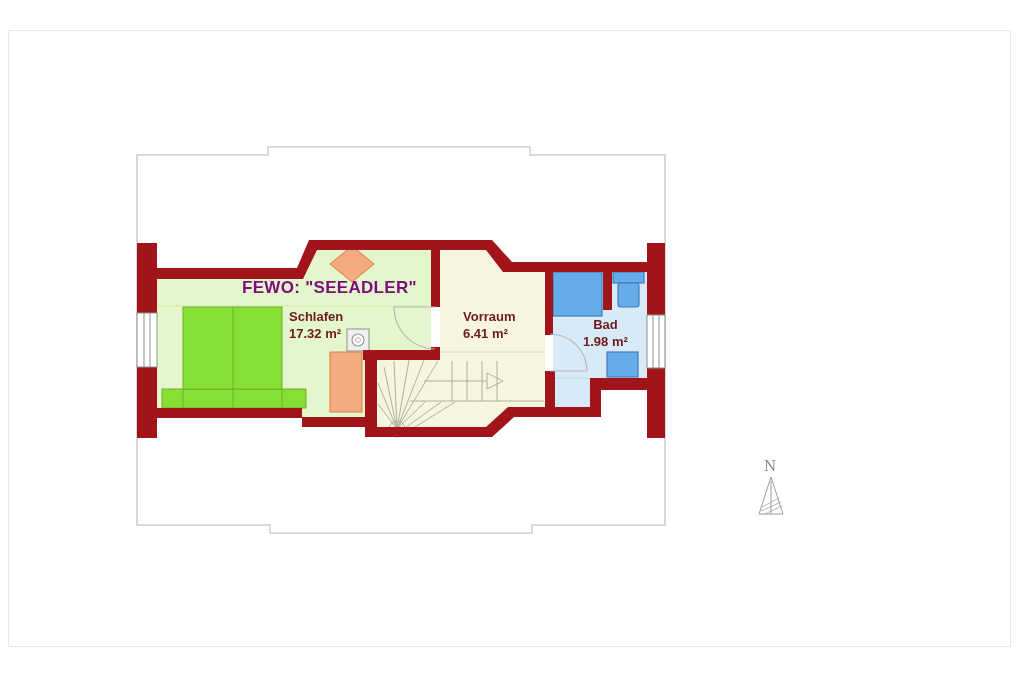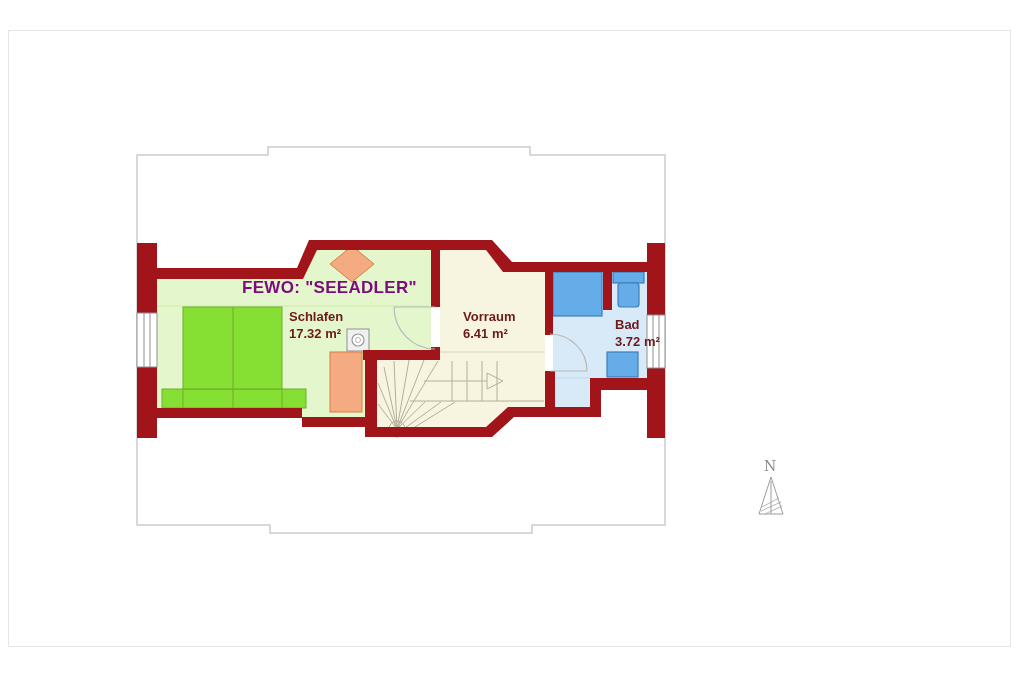--- a/index.html
+++ b/index.html
@@ -162,20 +162,20 @@
   <div class="room-label" style="left:289px;top:308px;">
     <div>Schlafen</div>
     <div>17.32 m²</div>
   </div>
 
   <div class="room-label" style="left:463px;top:308px;">
     <div>Vorraum</div>
     <div>6.41 m²</div>
   </div>
 
-  <div class="room-label" style="left:615px;top:316px;">
+  <div class="room-label" style="left:583px;top:316px;text-align:center;">
     <div>Bad</div>
-    <div>3.72 m²</div>
+    <div>1.98 m²</div>
   </div>
 
   <div class="north-n">N</div>
 
 </div>
 
 </body></html>

